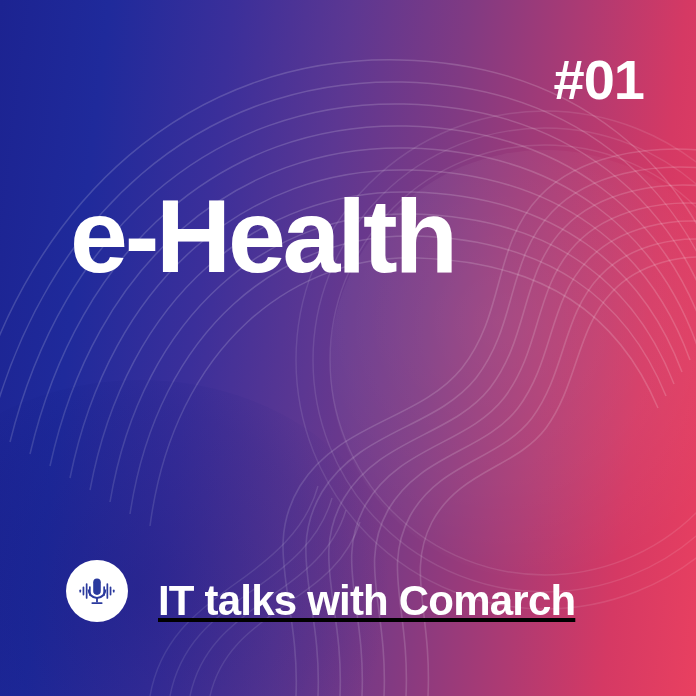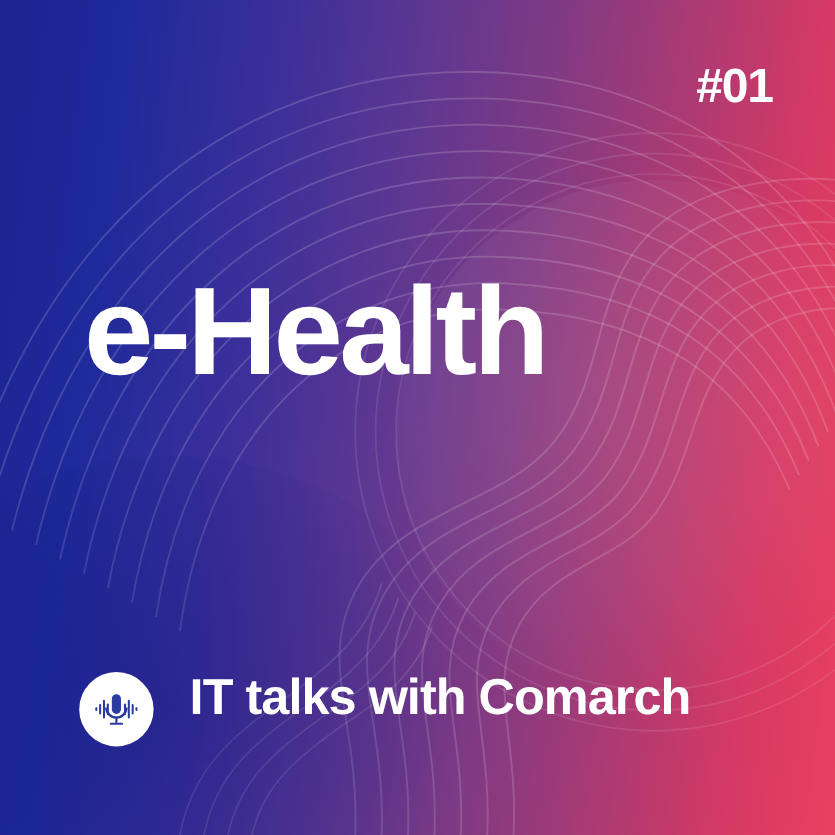--- a/index.html
+++ b/index.html
@@ -68,52 +68,52 @@
                 rgba(10,18,120,0.0) 75%);
     pointer-events: none;
   }
 
   
   .episode-number {
     position: absolute;
     top: 52px;
     right: 52px;
     color: #ffffff;
-    font-size: 40px;
+    font-size: 56px;
     font-weight: bold;
     letter-spacing: -1px;
     line-height: 1;
     white-space: nowrap;
   }
 
   
   .title-block {
     position: absolute;
     left: 70px;
     top: 186px;
     width: 560px;
-    margin-top: 41px;
   }
   .title-line {
     color: #ffffff;
     font-size: 104px;
     font-weight: bold;
     line-height: 0.97;
     letter-spacing: -3.2px;
     white-space: nowrap;
     display: block;
   }
 
   
   .footer-row {
     position: absolute;
     left: 66px;
     bottom: 74px;
     display: flex;
-    align-items: flex-start;
+    align-items: flex-end;
+    text-decoration: underline;
   }
   .mic-badge {
     width: 62px;
     height: 62px;
     border-radius: 50%;
     background: #ffffff;
     display: flex;
     align-items: center;
     justify-content: center;
     flex: 0 0 auto;

